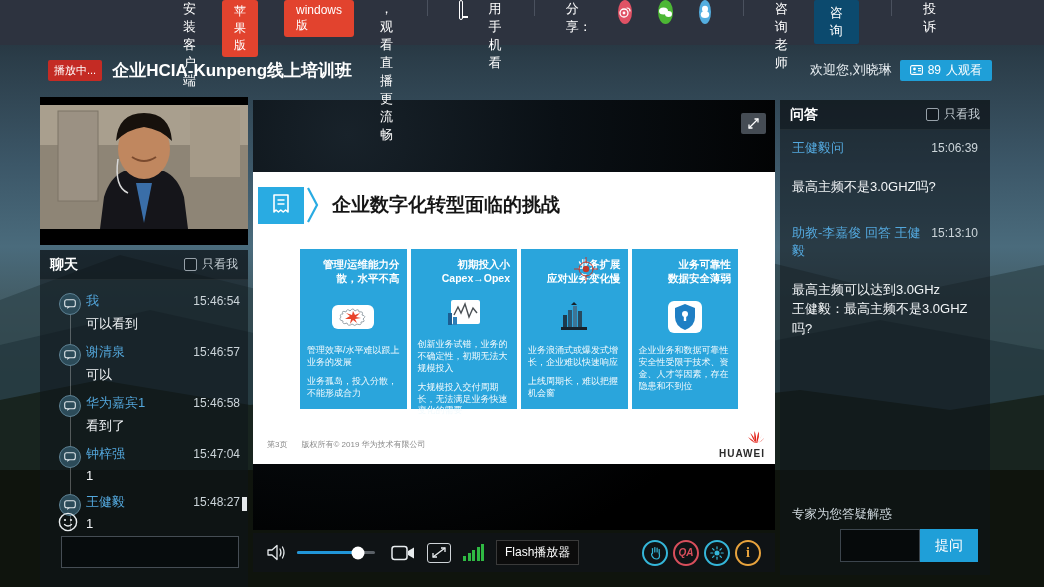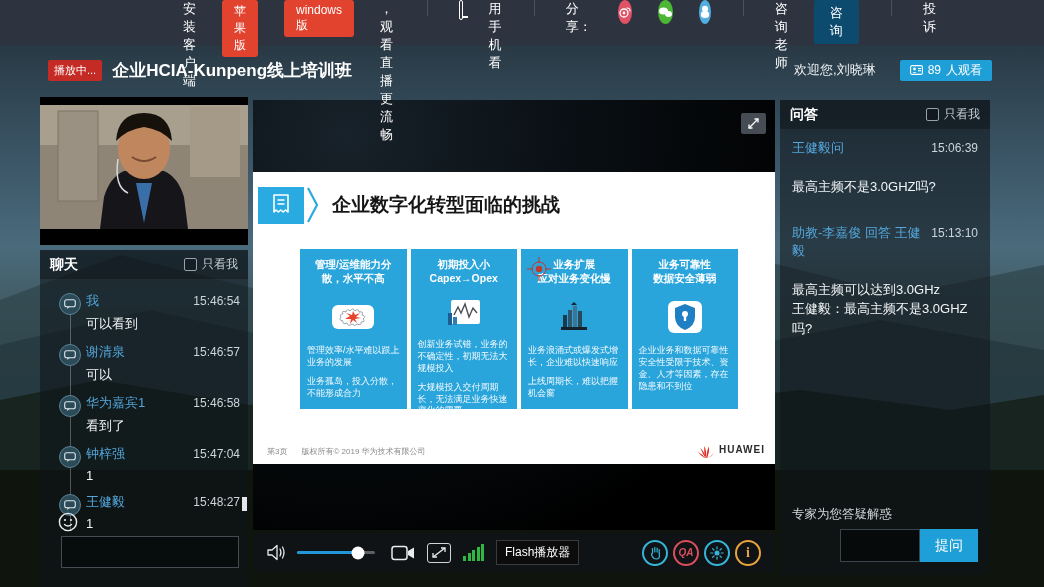--- a/index.html
+++ b/index.html
@@ -23,21 +23,21 @@
   .phone-icon { width:14px; height:20px; border:1.5px solid #fff; border-radius:3px; position:relative; }
   .phone-icon::after { content:""; position:absolute; left:3px; bottom:1.5px; width:5px; height:1.5px; background:#fff; }
   .share-circle { width:24px; height:24px; border-radius:50%; display:flex; align-items:center; justify-content:center; cursor:pointer; }
   .consult-btn { background:#0c4a6e; color:#fff; padding:4px 16px; border-radius:2px; font-size:13px; cursor:pointer; }
 
   
   .titlebar { position:absolute; left:0; top:45px; width:1044px; height:50px; display:flex;
     align-items:center; padding:0 52px 0 48px; z-index:4; }
   .play-badge { background:#c42b24; color:#fff; font-size:11px; padding:3px 6px; border-radius:2px; margin-right:10px; }
   .room-title { font-size:17px; font-weight:bold; color:#fff; }
-  .tb-right { margin-left:auto; display:flex; align-items:center; gap:24px; }
+  .tb-right { margin-left:auto; display:flex; align-items:center; gap:8px; }
   .welcome { font-size:13px; color:#e8eef2; }
   .viewers-badge { background:#1f9fd8; color:#fff; font-size:12px; padding:2px 10px; border-radius:2px;
     display:flex; align-items:center; gap:5px; }
 
   
   .webcam { position:absolute; left:40px; top:97px; width:208px; height:148px; background:#000; z-index:3; }
 
   .chat-panel { position:absolute; left:40px; top:250px; width:208px; height:337px;
     background:rgba(14,20,26,0.58); z-index:3; }
   .panel-header { height:30px; display:flex; align-items:center; justify-content:space-between;
@@ -68,32 +68,32 @@
     border-radius:2px; display:flex; align-items:center; justify-content:center; cursor:pointer; }
 
   .slide { position:absolute; left:0; top:72px; width:522px; height:292px; background:#fff; color:#111; }
   .slide-title-row { position:absolute; left:5px; top:14px; display:flex; align-items:center; }
   .slide-badge { width:46px; height:37px; background:#29abe2; display:flex; align-items:center; justify-content:center; }
   .slide-chevron { margin-left:2px; }
   .slide-title { margin-left:12px; font-size:19px; font-weight:bold; color:#151515; }
 
   .cards { position:absolute; left:47px; top:77px; width:438px; height:160px; display:flex; gap:4px; }
   .card { flex:1; background:#2aa5dc; color:#fff; padding:9px 7px 6px; display:flex; flex-direction:column; }
-  .card-title { text-align:center; font-weight:bold; font-size:10.5px; line-height:1.3; min-height:28px; }
+  .card-title { text-align:right; font-weight:bold; font-size:10.5px; line-height:1.3; min-height:28px; }
   .card-title .tline { display:block; }
   .card-icon { align-self:center; margin:13px 0 10px; height:36px; display:flex; align-items:center; }
   .card-body { font-size:9px; line-height:1.32; color:#f2fafd; }
   .card-body p + p { margin-top:7px; }
   .target-ico { position:absolute; margin-left:-48px; margin-top:-2px; }
   .c3title { position:relative; }
 
   .slide-footer { position:absolute; left:0; right:10px; bottom:5px; display:flex; align-items:center;
     font-size:8px; color:#8a8a8a; padding-left:14px; }
   .copyright { margin-left:14px; }
-  .huawei-logo { margin-left:auto; display:flex; align-items:flex-start; gap:4px; }
+  .huawei-logo { margin-left:auto; display:flex; align-items:flex-end; gap:4px;flex-direction:column; }
   .huawei-text { font-size:10px; font-weight:bold; letter-spacing:1px; color:#2b2b2b; }
 
   
   .controls { position:absolute; left:253px; top:533px; width:522px; height:39px;
     background:rgba(16,19,23,0.88); display:flex; align-items:center; padding:0 14px; z-index:3; }
   .vol-track { position:relative; width:78px; height:3px; background:#5a6066; border-radius:2px; margin-left:10px; cursor:pointer; }
   .vol-fill { position:absolute; left:0; top:0; bottom:0; background:#2196d8; border-radius:2px; }
   .vol-knob { position:absolute; top:50%; width:13px; height:13px; background:#fff; border-radius:50%;
     transform:translate(-50%,-50%); cursor:pointer; }
   .ctrl-ico { margin-left:16px; cursor:pointer; display:flex; align-items:center; }

